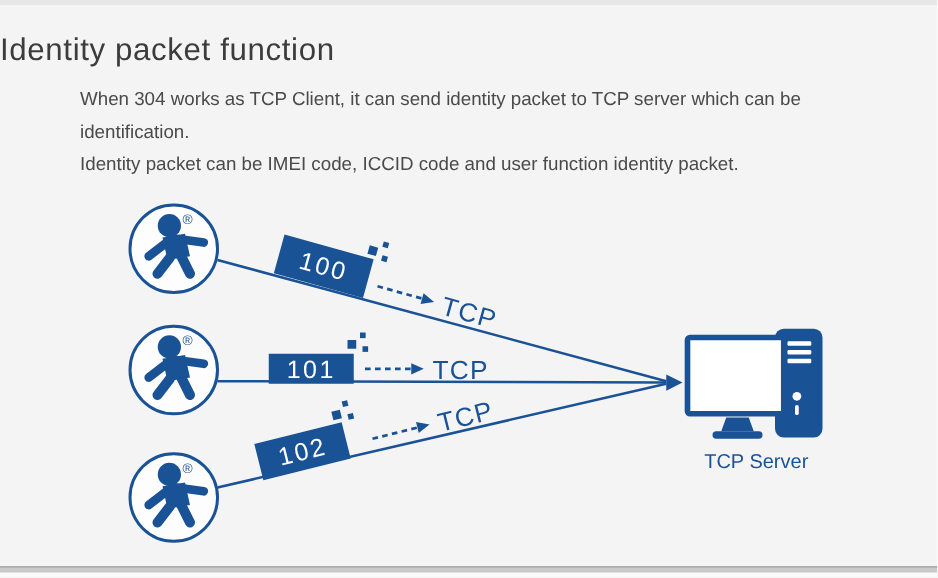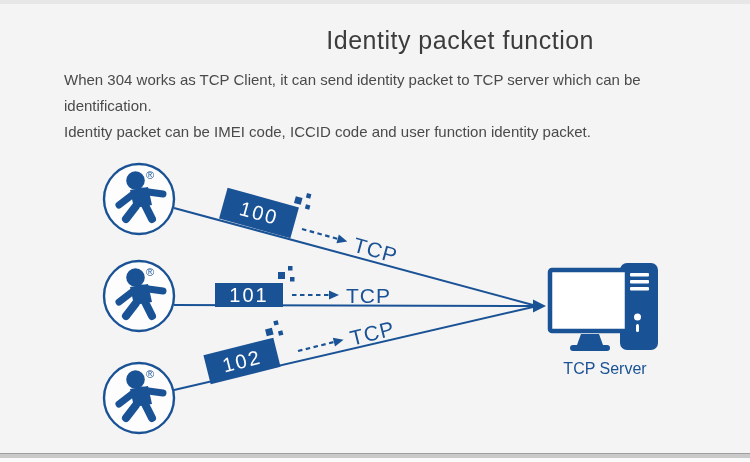--- a/index.html
+++ b/index.html
@@ -6,21 +6,21 @@
   .stage{
     position:relative;width:750px;height:462px;overflow:hidden;
     background:#f4f4f4;font-family:"Liberation Sans",sans-serif;
   }
   .top-strip{position:absolute;top:0;left:0;width:750px;height:4px;background:#e7e7e7;}
   .bottom-strip{position:absolute;left:0;top:453px;width:750px;height:9px;
     background:#fafafa;border-top:5px solid #c6c6c6;box-shadow:0 -6px 0 #a6a6a6 inset;}
   .bottom-strip{border-top:1px solid #9f9f9f;box-shadow:none;height:4px;background:#c9c9c9;border-bottom:4px solid #fafafa;}
   .page-title{
     position:absolute;top:26px;left:0;width:594px;margin:0;
-    text-align:right;font-size:25px;font-weight:400;color:#3c3c3c;letter-spacing:0.5px;
+    text-align:left;font-size:25px;font-weight:400;color:#3c3c3c;letter-spacing:0.5px;
   }
   .desc{
     position:absolute;top:67px;left:64px;width:660px;
     font-size:15px;line-height:26px;color:#4a4a4a;
   }
   svg.diagram{position:absolute;top:0;left:0;}
   .pkt-text{fill:#ffffff;font-size:20px;letter-spacing:2px;}
   .tcp-text{fill:#1a5296;font-size:21px;letter-spacing:1px;}
   .server-text{fill:#1a5296;font-size:16px;}
   .reg-text{fill:#1a5296;font-size:11px;}

